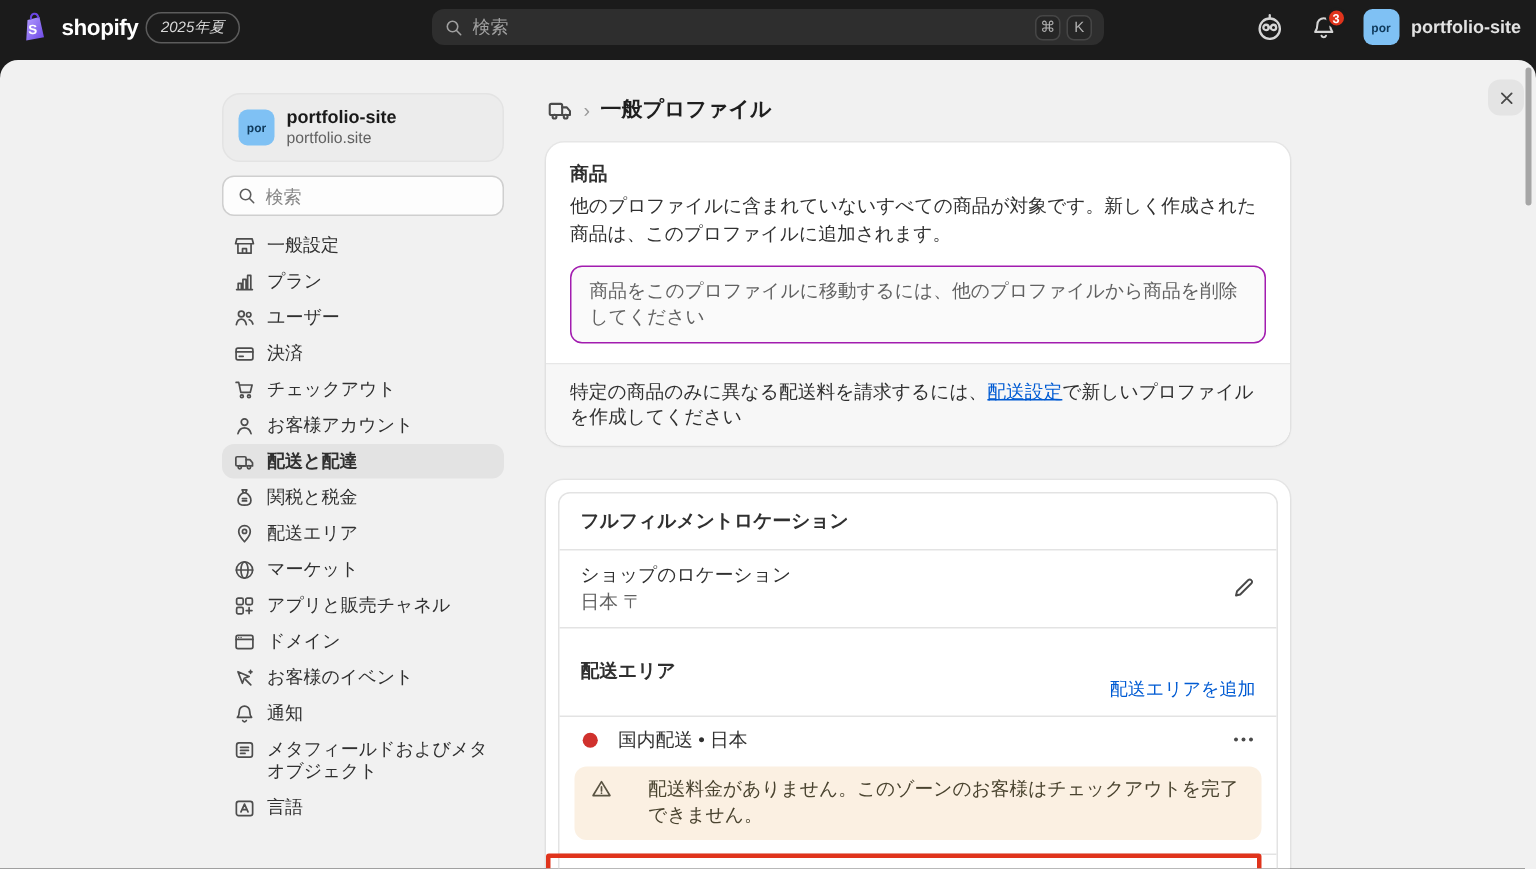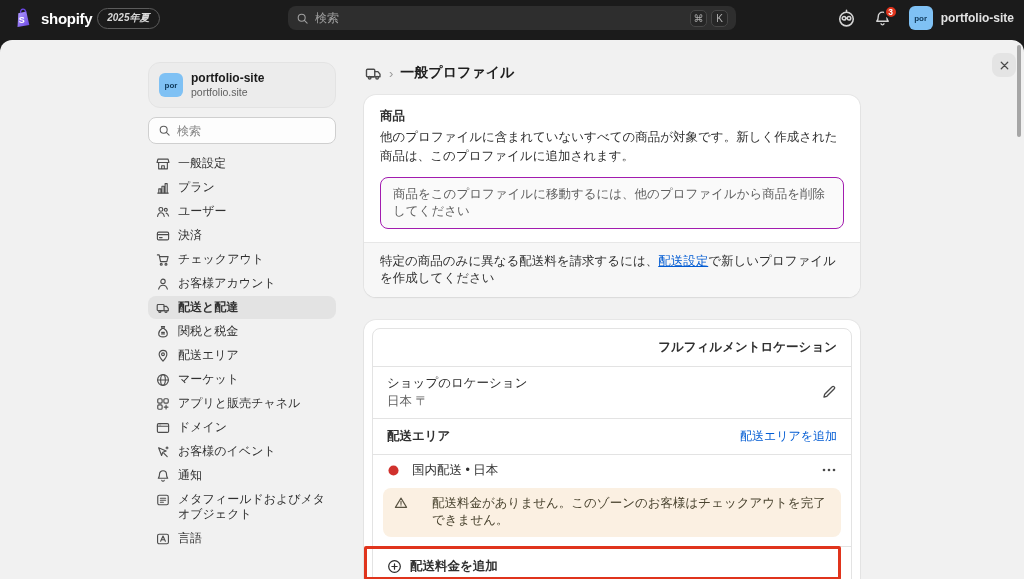--- a/index.html
+++ b/index.html
@@ -11,21 +11,21 @@
   }
   svg { display:block; }
   .ic { display:inline-flex; align-items:center; justify-content:center; flex:0 0 auto; }
   .ic svg { width:100%; height:100%; stroke:currentColor; fill:none; stroke-width:1.3; stroke-linecap:round; stroke-linejoin:round; }
 
   
   .topbar { position:absolute; top:0; left:0; right:0; height:36px; background:#1b1b1b; display:flex; align-items:center; padding:0 12px; z-index:30; }
   .logo-group { display:flex; align-items:center; gap:7px; }
   .logo-bag { width:22px; height:22px; }
   .wordmark { color:#fff; font-size:15px; font-weight:800; letter-spacing:-0.3px; }
-  .edition-badge { margin-left:5px; padding:2px 9px 3px; border:1px solid #5c5c5c; border-radius:999px; color:#d8d8d8; font-size:10px; font-style:italic; font-weight:700; }
+  .edition-badge { margin-left:5px; padding:2px 9px 3px; border:1px solid #5c5c5c; border-radius:999px; color:#d8d8d8; font-size:10px; font-style:italic; font-weight:400; }
   .top-search { position:absolute; left:288px; top:6px; width:448px; height:24px; background:#2e2e2e; border-radius:8px; display:flex; align-items:center; gap:6px; padding:0 8px; }
   .top-search .ic { width:13px; height:13px; color:#a0a0a0; }
   .top-search input { flex:1; background:transparent; border:none; outline:none; color:#e3e3e3; font-size:12px; font-family:inherit; }
   .top-search input::placeholder { color:#a0a0a0; }
   .kbd-keys { display:flex; gap:4px; }
   .kbd { width:17px; height:17px; border-radius:5px; background:#262626; border:1px solid #464646; color:#b0b0b0; font-size:10px; display:flex; align-items:center; justify-content:center; }
   .top-right { position:absolute; right:10px; top:0; height:36px; display:flex; align-items:center; gap:18px; }
   .sidekick-btn { width:19px; height:19px; color:#d5d5d5; }
   .bell-wrap { position:relative; width:17px; height:17px; color:#d5d5d5; }
   .bell-badge { position:absolute; top:-5px; right:-7px; background:#e0341c; color:#fff; font-size:8.5px; font-weight:700; min-width:14px; height:14px; padding:0 2px; border-radius:999px; display:flex; align-items:center; justify-content:center; border:2px solid #1b1b1b; }
@@ -63,26 +63,26 @@
   .page-title { font-size:14px; font-weight:750; color:#1f1f1f; }
   .card { background:#fff; border-radius:12px; box-shadow:0 0 0 1px rgba(0,0,0,.045), 0 1px 2px rgba(0,0,0,.06); margin-bottom:23px; }
 
   
   .pc-body { padding:13px 16px 13px; }
   .pc-title { font-size:12.5px; font-weight:700; margin-bottom:3px; }
   .pc-desc { font-size:12.5px; line-height:1.5; color:#303030; }
   .pc-input { margin-top:11px; background:#fafafa; border:1px solid #a21caf; border-radius:8px; padding:8px 12px; font-size:12.5px; color:#616161; }
   .pc-footer { border-top:1px solid #e7e7e7; background:#f7f7f7; border-radius:0 0 12px 12px; padding:10px 16px; font-size:12.5px; color:#303030; }
   .link { color:#005bd3; text-decoration:underline; cursor:pointer; }
-  .link.plain { text-decoration:none; }
+  .link.plain { text-decoration:none;margin-top:23px; }
 
   
   .fc { padding:8px; }
   .fc-box { border:1px solid #e3e3e3; border-radius:8px; }
-  .fc-header { padding:10px 14px; font-size:12.5px; font-weight:700; border-bottom:1px solid #e3e3e3;text-align:right; }
+  .fc-header { padding:10px 14px; font-size:12.5px; font-weight:700; border-bottom:1px solid #e3e3e3; }
   .fc-loc { display:flex; align-items:center; justify-content:space-between; padding:7px 14px 8px; border-bottom:1px solid #e3e3e3; }
   .fc-loc-label { font-size:12.5px; color:#303030; line-height:1.45; }
   .fc-loc-value { font-size:12.5px; color:#616161; line-height:1.45; }
   .edit-btn { width:16px; height:16px; color:#4a4a4a; cursor:pointer; }
   .fc-zones-header { display:flex; align-items:center; justify-content:space-between; padding:9px 14px; border-bottom:1px solid #e3e3e3; }
   .fc-zones-title { font-size:12.5px; font-weight:700; }
   .fc-zones-link { font-size:12px; }
   .fc-zone-row { display:flex; align-items:center; gap:12px; padding:7px 14px; cursor:pointer; }
   .flag-dot { width:13px; height:13px; }
   .zone-label { font-size:12.5px; color:#303030; }

